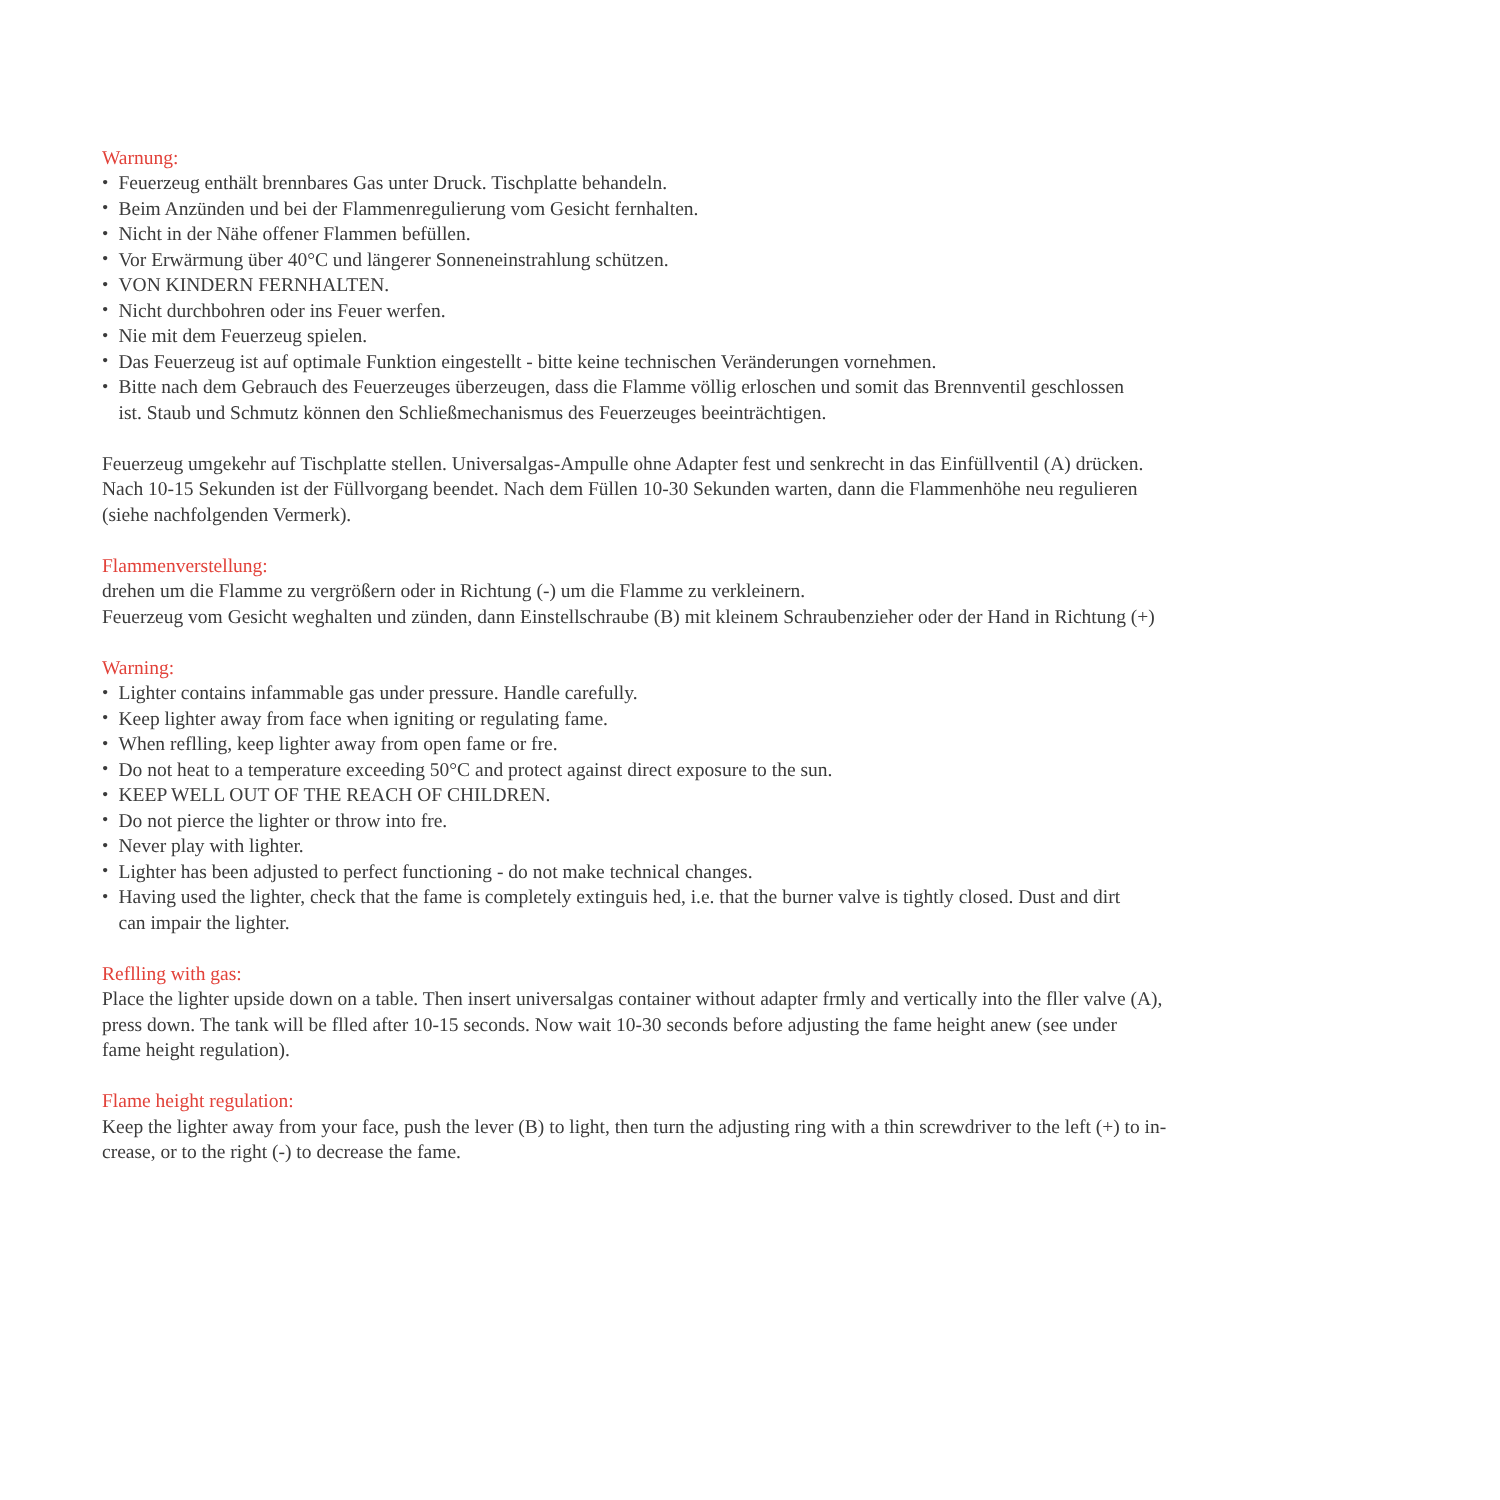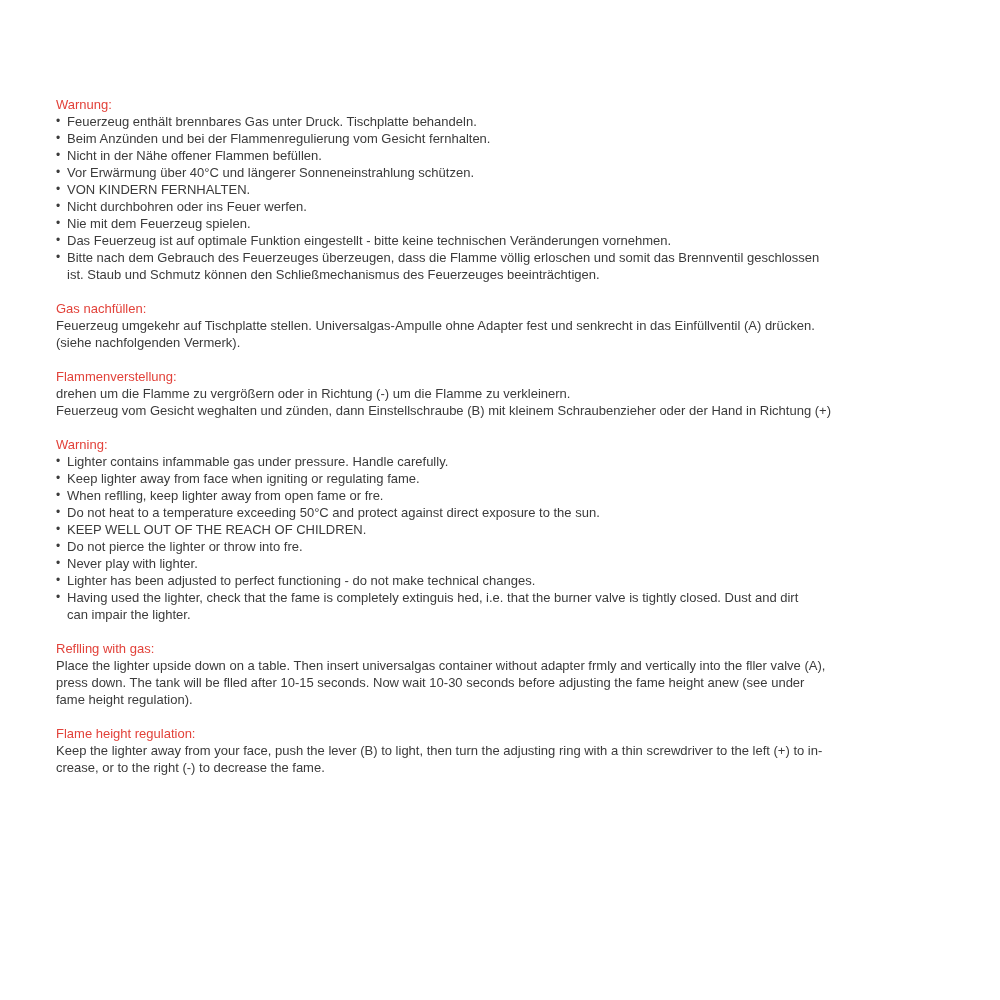--- a/index.html
+++ b/index.html
@@ -9,25 +9,26 @@
   }
   * { margin: 0; padding: 0; box-sizing: border-box; }
   html, body {
     width: 1000px; height: 1000px;
     background: var(--background);
     font-family: "Liberation Sans", sans-serif;
     overflow: hidden;
   }
   .page {
     position: absolute;
-    left: 56px; top: 96px;
+    left: 68px; top: 96px;
     width: 880px;
     color: var(--body);
     font-size: 13px;
     line-height: 17px;
+    font-family: Liberation Serif, serif;
   }
   .section { margin-bottom: 17px; }
   .heading {
     color: var(--heading);
     white-space: nowrap;
   }
   .line { white-space: nowrap; }
   .bullet {
     position: relative;
     padding-left: 11px;
@@ -79,22 +80,22 @@
       <div class="line">Das Feuerzeug ist auf optimale Funktion eingestellt - bitte keine technischen Veränderungen vornehmen.</div>
     </div>
     <div class="bullet">
       <span class="dot">•</span>
       <div class="line">Bitte nach dem Gebrauch des Feuerzeuges überzeugen, dass die Flamme völlig erloschen und somit das Brennventil geschlossen</div>
       <div class="line">ist. Staub und Schmutz können den Schließmechanismus des Feuerzeuges beeinträchtigen.</div>
     </div>
   </div>
 
   <div class="section">
-    <div class="heading">Gas nachfüllen:</div>
     <div class="line">Feuerzeug umgekehr auf Tischplatte stellen. Universalgas-Ampulle ohne Adapter fest und senkrecht in das Einfüllventil (A) drücken.</div>
+    <div class="line">Nach 10-15 Sekunden ist der Füllvorgang beendet. Nach dem Füllen 10-30 Sekunden warten, dann die Flammenhöhe neu regulieren</div>
     <div class="line">(siehe nachfolgenden Vermerk).</div>
   </div>
 
   <div class="section">
     <div class="heading">Flammenverstellung:</div>
     <div class="line">drehen um die Flamme zu vergrößern oder in Richtung (-) um die Flamme zu verkleinern.</div>
     <div class="line">Feuerzeug vom Gesicht weghalten und zünden, dann Einstellschraube (B) mit kleinem Schraubenzieher oder der Hand in Richtung (+)</div>
   </div>
 
   <div class="section">

